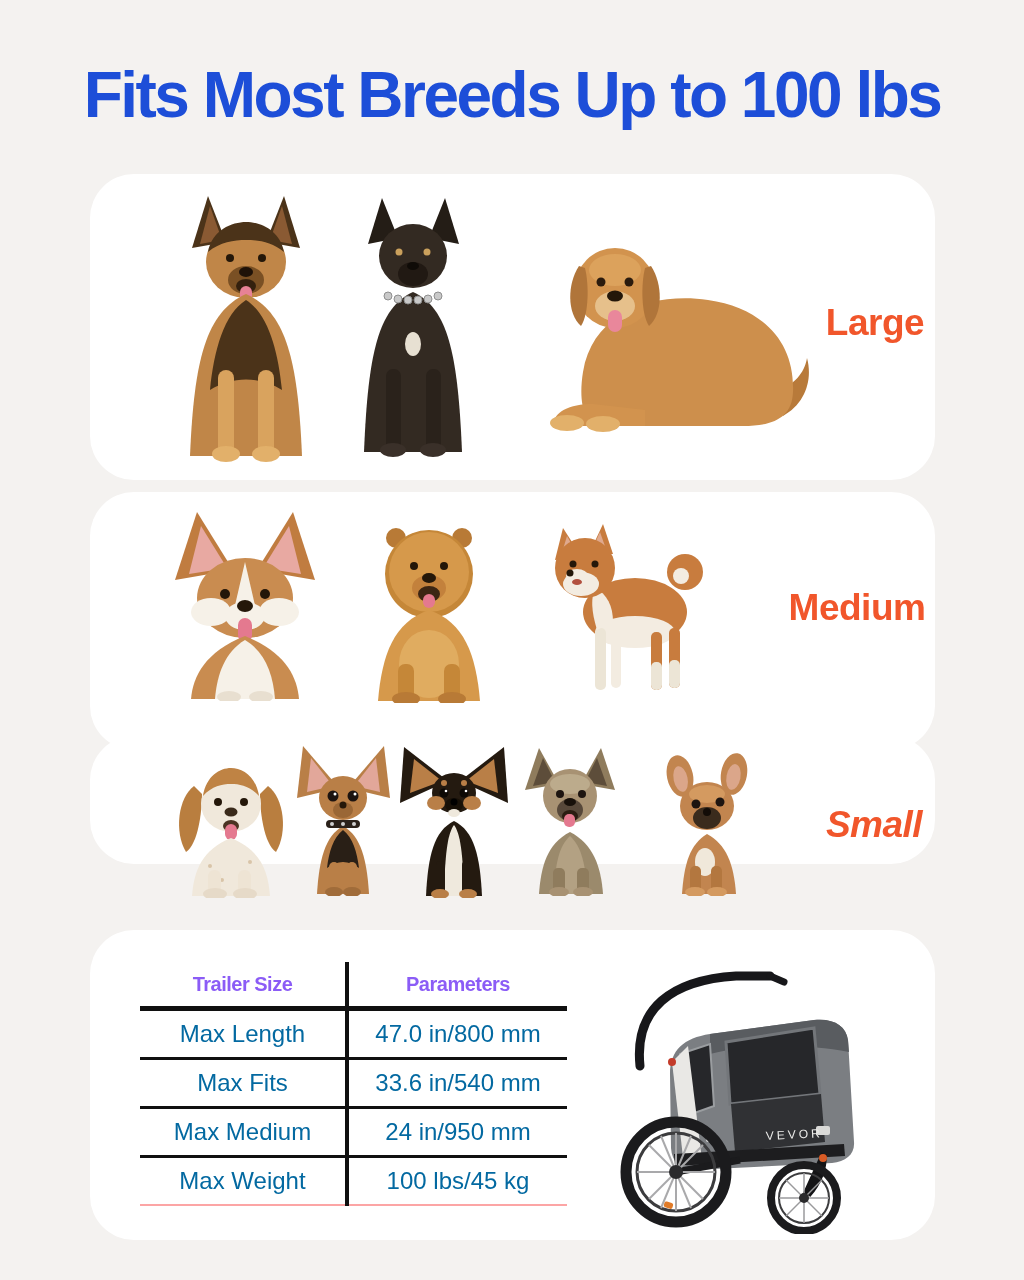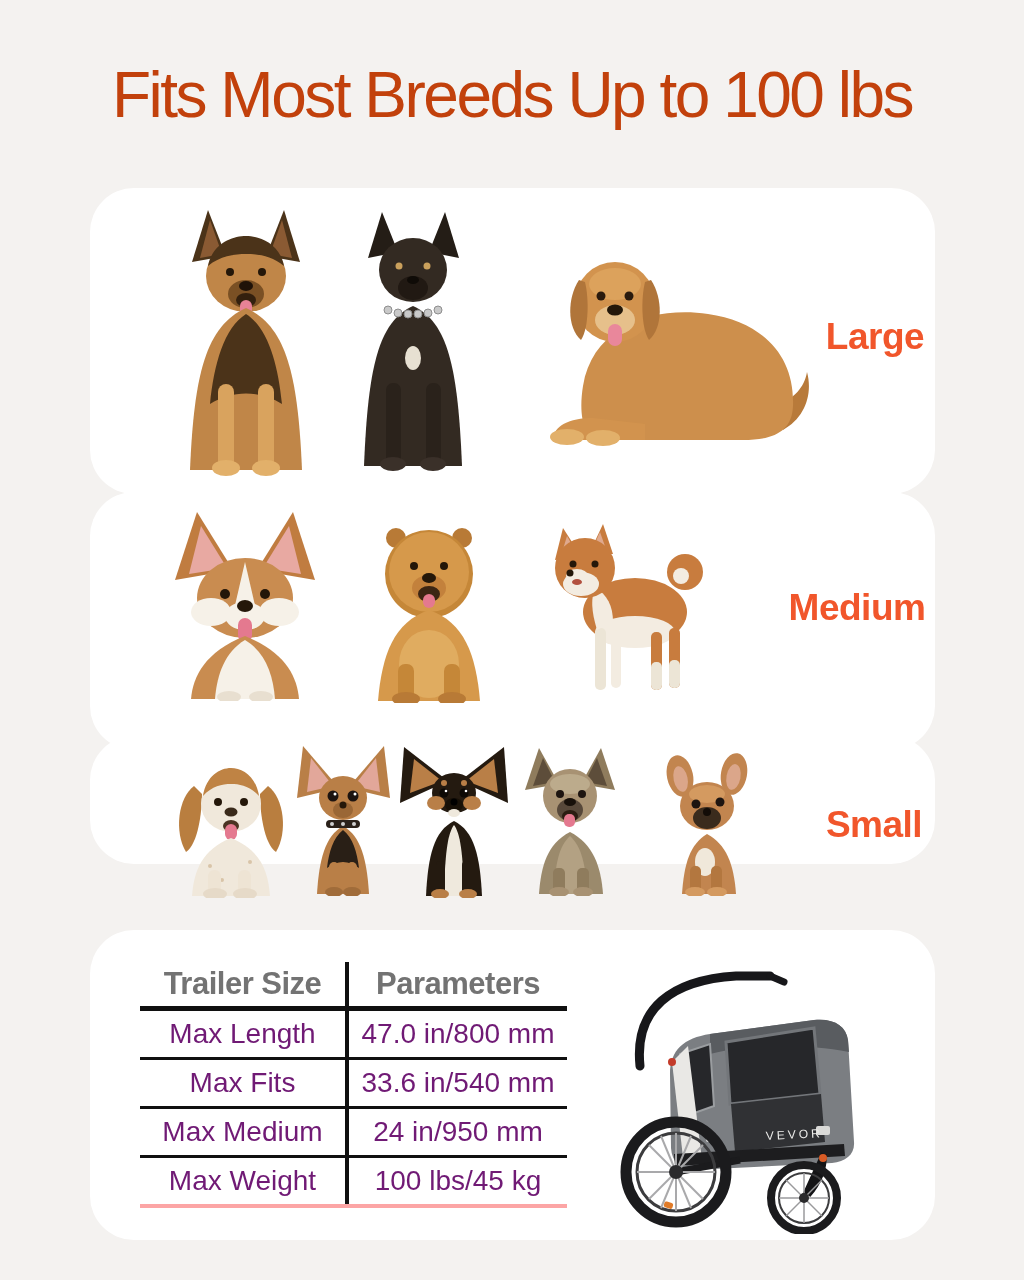--- a/index.html
+++ b/index.html
@@ -2,29 +2,29 @@
 <html><head>
 <meta charset="utf-8">
 <style>
   html,body{margin:0;padding:0;}
   .page{
     position:relative;width:1024px;height:1280px;overflow:hidden;
     background:#F4F2F0;font-family:"Liberation Sans",sans-serif;
   }
   .title{
     position:absolute;left:0;top:58px;width:1024px;margin:0;
-    text-align:center;font-size:64px;font-weight:400;letter-spacing:-2.5px;
-    color:#c2410c;white-space:nowrap;
+    text-align:center;font-size:64px;font-weight:700;letter-spacing:-2.5px;
+    color:#1d4ed8;white-space:nowrap;
   }
   .card{
     position:absolute;left:90px;width:845px;background:#FFFFFF;border-radius:44px;
   }
-  #card-large{top:188px;height:306px;}
+  #card-large{top:174px;height:306px;}
   #card-medium{top:492px;height:258px;}
-  #card-small{top:736px;height:128px;}
+  #card-small{top:736px;height:128px;font-style:italic;}
   #card-specs{top:930px;height:310px;}
   .dog{position:absolute;}
   .dog-gsd{left:72px;top:16px;width:168px;height:272px;}
   .dog-black{left:252px;top:20px;width:143px;height:263px;}
   .dog-golden{left:433px;top:48px;width:287px;height:228px;}
   .dog-corgi{left:55px;top:14px;width:200px;height:195px;}
   .dog-chow{left:268px;top:22px;width:142px;height:189px;}
   .dog-shiba{left:453px;top:18px;width:167px;height:187px;}
   .dog-spaniel{left:70px;top:10px;width:142px;height:152px;}
   .dog-chi1{left:205px;top:8px;width:97px;height:152px;}
@@ -37,28 +37,28 @@
   }
   .label-large{left:690px;top:128px;width:190px;}
   .label-medium{left:672px;top:95px;width:190px;}
   .label-small{left:694px;top:68px;width:180px;}
   table.spec-table{
     position:absolute;left:50px;top:32px;border-collapse:collapse;
     table-layout:fixed;
   }
   .spec-table th,.spec-table td{text-align:center;vertical-align:middle;padding:0;}
   .spec-table th{
-    font-size:31px;font-weight:800;color:#737373;height:44px;letter-spacing:-0.5px;
+    font-size:20px;font-weight:800;color:#8b5cf6;height:44px;letter-spacing:-0.5px;
     border-bottom:5px solid #101010;
   }
   .spec-table td{
-    font-size:28px;font-weight:400;color:#701a75;height:46px;
+    font-size:24px;font-weight:400;color:#0369a1;height:46px;
     border-bottom:3px solid #101010;
   }
-  .spec-table tr:last-child td{border-bottom:4px solid #fca5a5;}
+  .spec-table tr:last-child td{border-bottom:2px solid #fca5a5;}
   .spec-table .c1{width:205px;border-right:4px solid #101010;}
   .spec-table .c2{width:218px;text-align:center;}
   .trailer{position:absolute;left:528px;top:16px;width:290px;height:288px;}
 </style>
 </head>
 <body>
 
 <div class="page">
 
   <h1 class="title">Fits Most Breeds Up to 100 lbs</h1>

